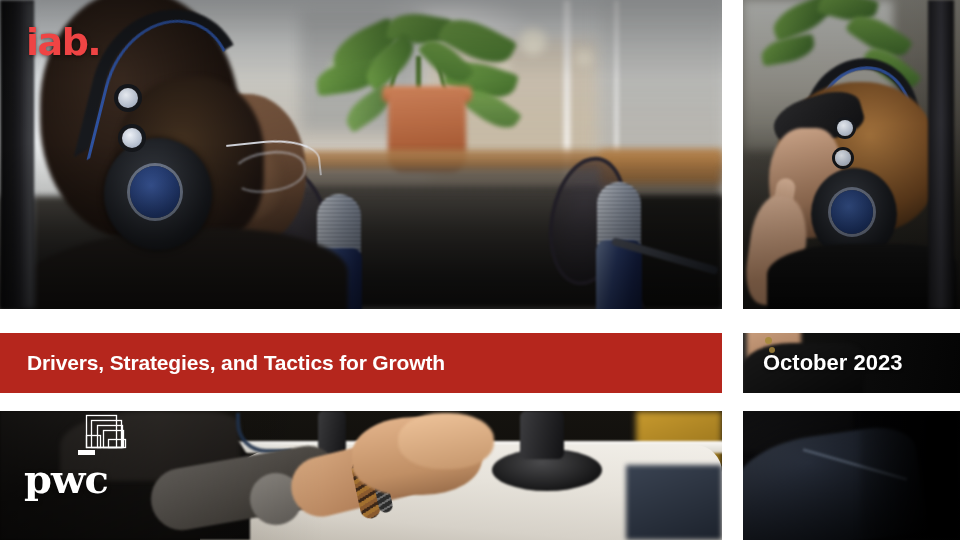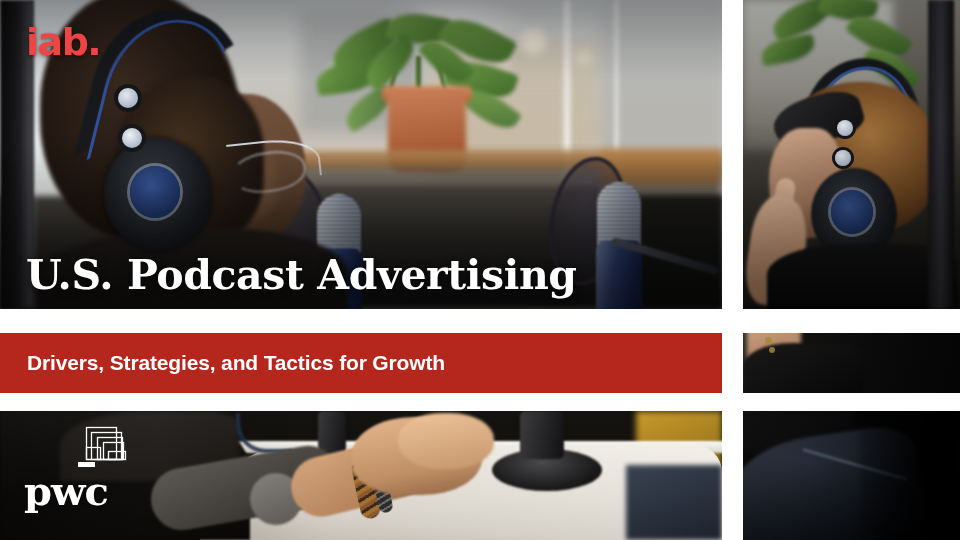--- a/index.html
+++ b/index.html
@@ -450,21 +450,21 @@
   }
   .bl-jeans{
     position:absolute; right:0; top:54px; width:96px; height:75px;
     background:linear-gradient(160deg,#3a4352,#1c222c); filter:blur(2.5px);
   }
   .bl-shade{ position:absolute; inset:0;
     background:linear-gradient(90deg,rgba(0,0,0,.55) 0%,rgba(0,0,0,.12) 22%,rgba(0,0,0,0) 45%); }
 
   
   .pwc{
-    position:absolute; left:66px; top:14px; z-index:10;
+    position:absolute; left:66px; top:2px; z-index:10;
     width:120px; height:104px;text-align:center;
   }
   .pwc-mark{ position:absolute; left:12px; top:0; width:68px; height:46px; }
   .pwc-word{
     position:absolute; left:-42px; top:46px;
     color:#ffffff; font-family:"DejaVu Serif", serif;
     font-weight:700; font-size:40px; line-height:1; letter-spacing:-1px;
     text-shadow:0 1px 4px rgba(0,0,0,.55);
   }
 
@@ -569,21 +569,20 @@
       </div>
 
       <div class="frame-left"></div>
       <div class="frame-glow"></div>
       <div class="hero-shade"></div>
     </div>
 
     <div class="iab">iab.</div>
 
     <div class="hero-title">
-      <div>U.S. Podcast Advertising</div>
     </div>
   </div>
 
   <div class="panel" id="tr">
     <div class="tr-bg"></div>
     <div class="tr-win"></div>
     <div class="tr-leaf" style="left:28px;top:4px;width:62px;height:28px;transform:rotate(-22deg);"></div>
     <div class="tr-leaf" style="left:76px;top:-6px;width:58px;height:26px;transform:rotate(14deg);"></div>
     <div class="tr-leaf" style="left:104px;top:22px;width:64px;height:28px;transform:rotate(34deg);"></div>
     <div class="tr-leaf" style="left:18px;top:38px;width:54px;height:24px;transform:rotate(-10deg);"></div>
@@ -607,20 +606,21 @@
   <div id="redband">
     <div class="red-text">Drivers, Strategies, and Tactics for Growth</div>
   </div>
 
   <div id="dateband">
     <div class="db-img"></div>
     <div class="db-skin"></div>
     <div class="db-cloth"></div>
     <div class="db-stud"></div>
     <div class="db-stud2"></div>
+    <div class="date-text">October 2023</div>
   </div>
 
   <div class="panel" id="bl">
     <div class="bl-bg"></div>
     <div class="bl-wood"></div>
     <div class="bl-tableedge"></div>
     <div class="bl-table"></div>
     <div class="bl-mic2b"></div>
     <div class="bl-mic2"></div>
     <div class="bl-mic1b"></div>

